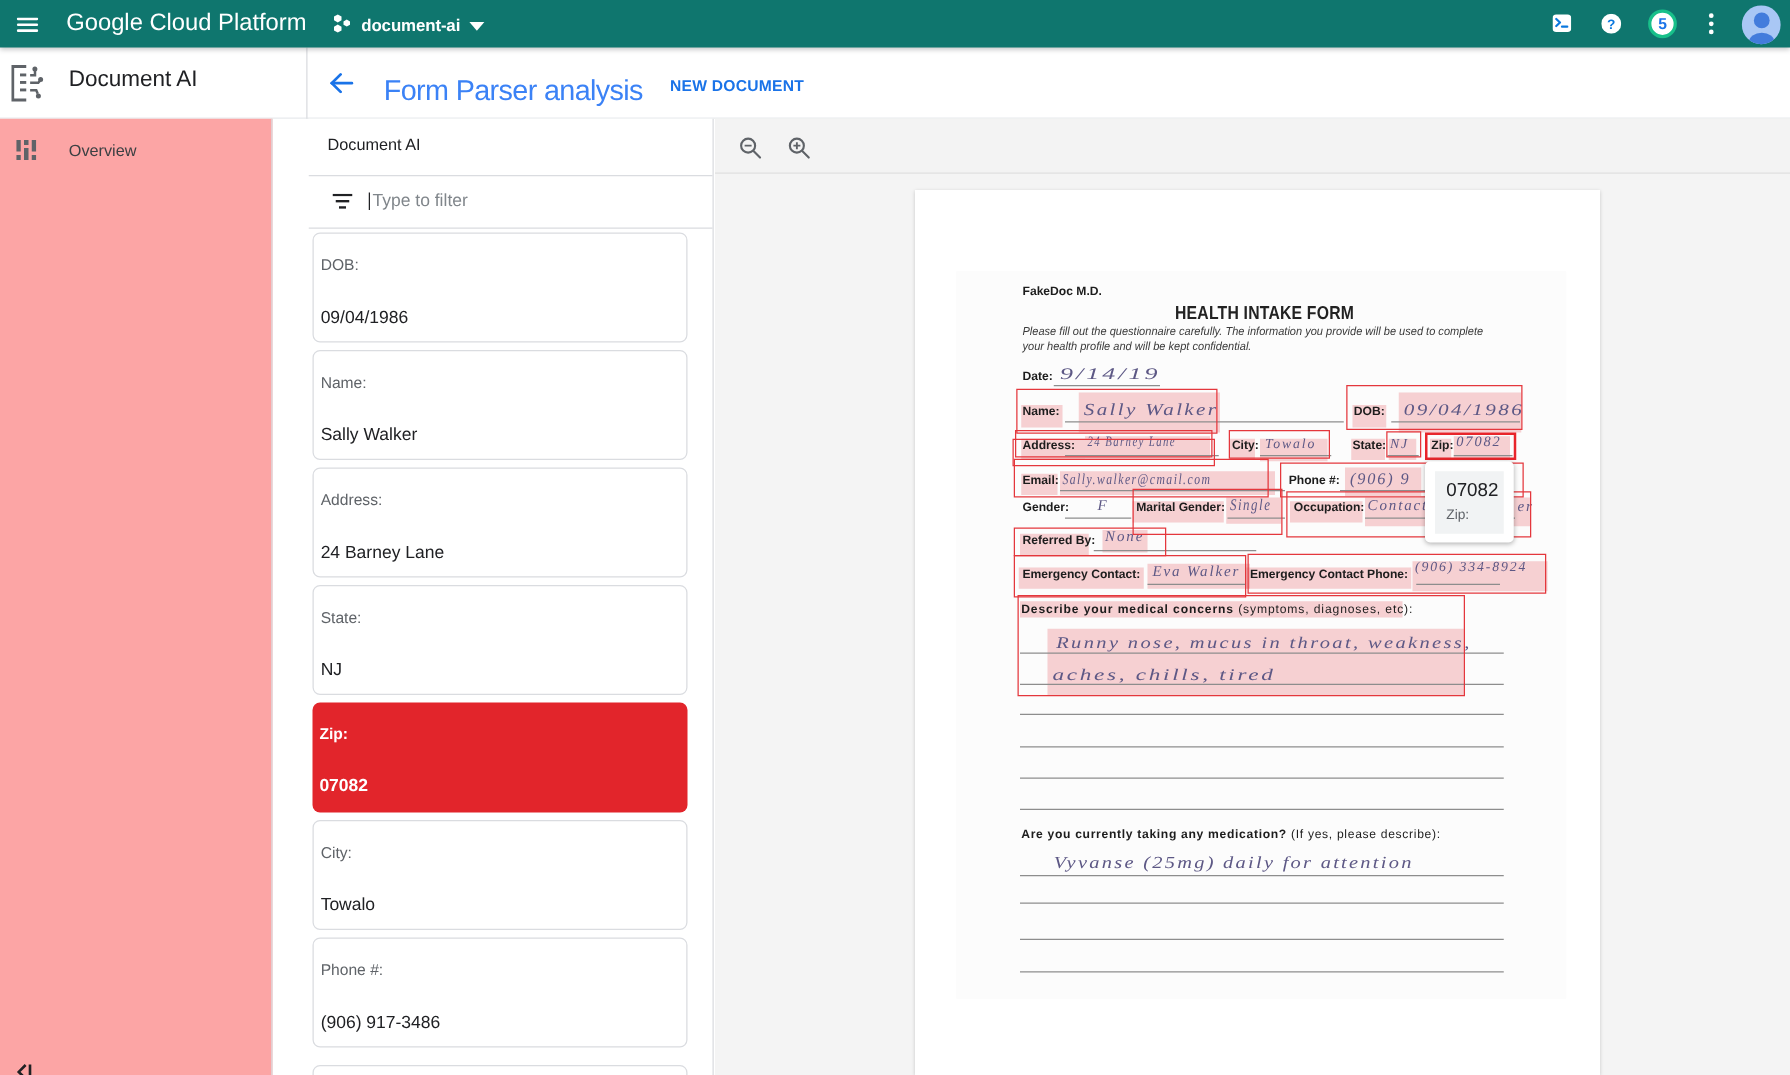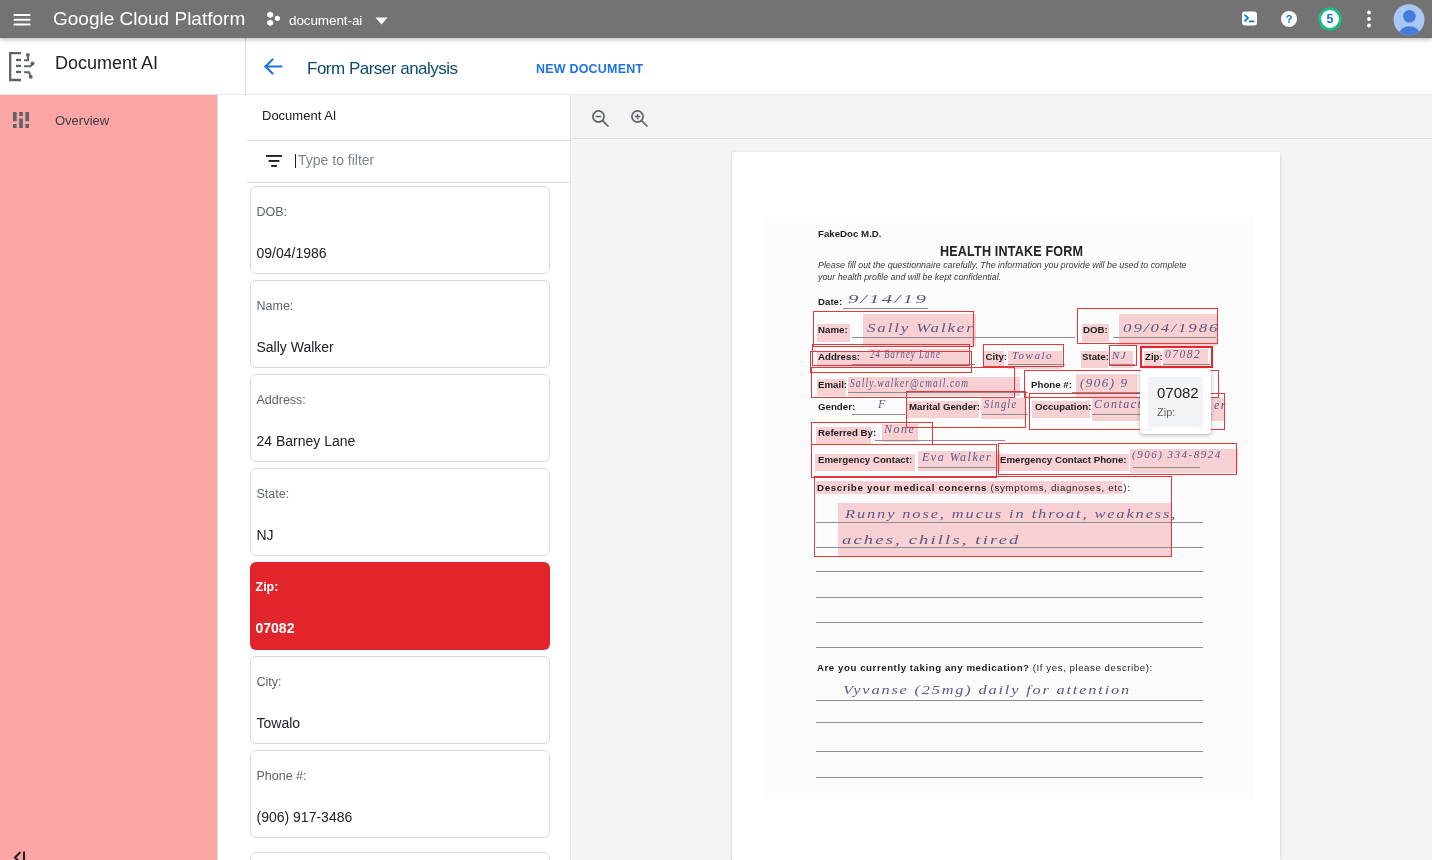--- a/index.html
+++ b/index.html
@@ -1,31 +1,31 @@
 <!DOCTYPE html>
 <html><head>
 <meta charset="utf-8">
 <style>
 * { margin:0; padding:0; box-sizing:border-box; }
 html,body { width:1432px; height:860px; overflow:hidden; background:#fff;
   font-family:"Liberation Sans", sans-serif; }
 .abs { position:absolute; }
 
-#topbar { position:absolute; left:0; top:0; width:1432px; height:38px; background:#737373;
+#topbar { position:absolute; left:0; top:0; width:1432px; height:38px; background:#0f766e;
   box-shadow:0 2px 4px rgba(60,64,67,0.3); z-index:5; }
 #gcplogo { position:absolute; left:53px; top:8px; color:#fff; font-size:19px; letter-spacing:0px; }
-#proj { position:absolute; left:289px; top:12.5px; color:#fff; font-size:13.5px; font-weight:normal; letter-spacing:-0.1px; }
+#proj { position:absolute; left:289px; top:12.5px; color:#fff; font-size:13.5px; font-weight:bold; letter-spacing:-0.1px; }
 #search { position:absolute; left:472px; top:3px; width:692px; height:32px; border-radius:8px;
   background:rgba(255,255,255,0.17); }
 #search .ph { position:absolute; left:55px; top:8px; font-size:15px; color:rgba(255,255,255,0.88); }
 
 #header { position:absolute; left:0; top:38px; width:1432px; height:57px; background:#fff;
   border-bottom:1px solid #e8eaed; }
 #dai-title { position:absolute; left:55px; top:53px; font-size:18px; color:#202124; }
-#fpa { position:absolute; left:307px; top:59px; font-size:17px; letter-spacing:-0.5px; color:#0c4a6e; }
+#fpa { position:absolute; left:307px; top:59px; font-size:23px; letter-spacing:-0.5px; color:#3b82f6; }
 #newdoc { position:absolute; left:536px; top:61.5px; font-size:12.5px; font-weight:bold;
   letter-spacing:0.2px; color:#1a73e8; }
 
 #sidebar { position:absolute; left:0; top:95px; width:218px; height:765px; background:#fca5a5;
   border-right:1px solid #dadce0; }
 .navrow { position:absolute; left:0; width:246px; height:40px; font-size:13px; color:#3c4043; }
 .navrow .lbl { position:absolute; left:55px; top:13px; }
 #row-ov { top:5px; }
 #row-pr { top:45px; background:#e8f0fe; color:#1967d2; }
 

